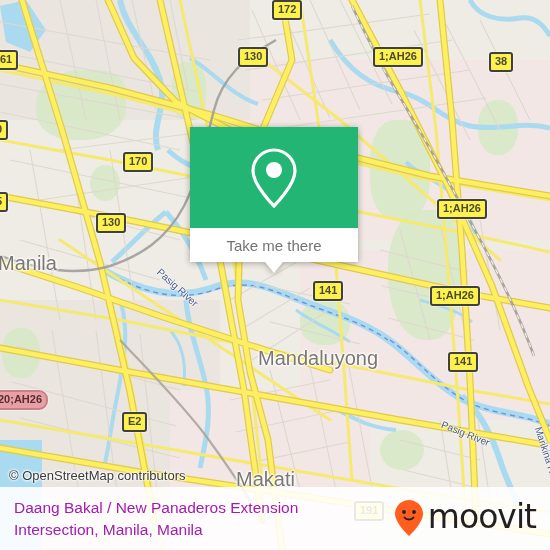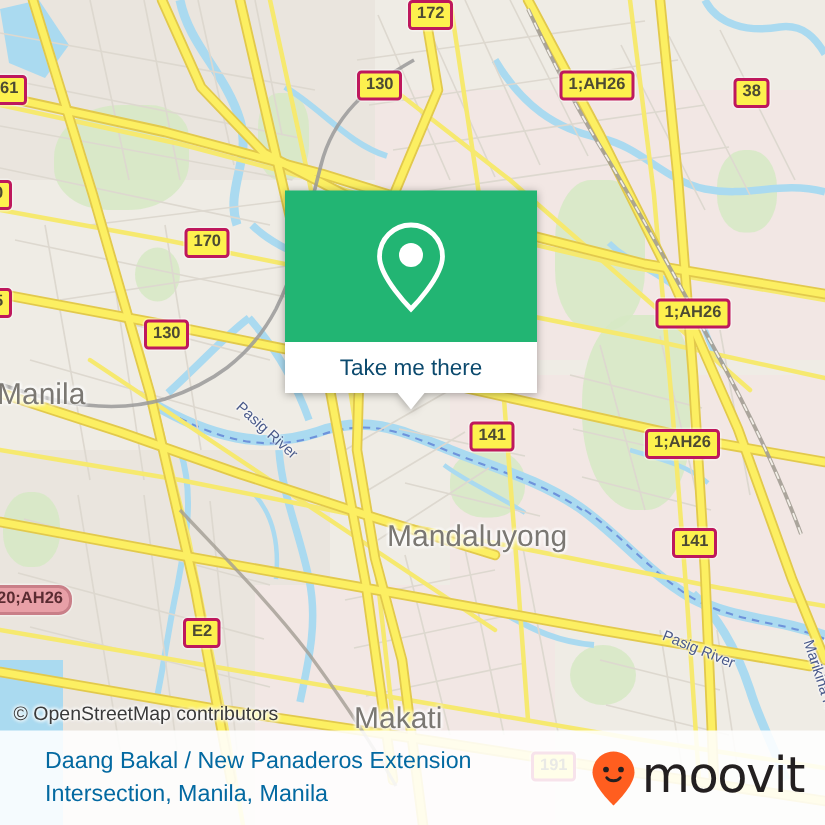--- a/index.html
+++ b/index.html
@@ -15,21 +15,21 @@
   .landmass{position:absolute;inset:0;background:#efece5;}
   .greenarea{position:absolute;background:#d6e9c4;opacity:.85;}
   .builtup{position:absolute;background:#eae5de;}
   .pinkzone{position:absolute;background:#f2e7e4;}
 
   svg.maplines{position:absolute;inset:0;width:550px;height:550px;}
 
   
   .shield{
     position:absolute;
-    background:#fdf14e;border:2px solid #be185d;border-radius:3px;
+    background:#fdf14e;border:2px solid #404040;border-radius:3px;
     color:#4c4a33;font-weight:bold;font-size:11px;line-height:1;
     padding:2px 4px 3px 4px;white-space:nowrap;
     font-family:"Liberation Sans",sans-serif;
     box-shadow:0 0 0 1px rgba(255,255,255,.4);
   }
   .shield.motorway{
     background:#e8a0a7;border-color:#c97f88;color:#5a2b31;border-radius:9px;
   }
   .placelabel{
     position:absolute;color:#7b7873;font-size:20px;white-space:nowrap;
@@ -47,21 +47,21 @@
     position:absolute;left:190px;top:127px;width:168px;
     filter:drop-shadow(0 1px 3px rgba(0,0,0,.33));
   }
   #popup .pic{
     height:101px;background:#22b573;
     display:flex;align-items:center;justify-content:center;
   }
   #popup .cta{
     height:34px;background:#fff;
     display:flex;align-items:center;justify-content:center;
-    color:#0c4a6e;font-size:15px;
+    color:#737373;font-size:15px;
     font-family:"Liberation Sans",sans-serif;
   }
   #popup .tail{
     position:absolute;left:50%;top:135px;margin-left:-9px;
     width:0;height:0;border-left:9px solid transparent;
     border-right:9px solid transparent;border-top:11px solid #fff;
   }
 
   
   #attrib{
@@ -71,24 +71,24 @@
     font-family:"Liberation Sans",sans-serif;
   }
 
   
   #footer{
     position:absolute;left:0;right:0;top:487px;height:63px;
     background:rgba(255,255,255,.88);
     display:flex;align-items:center;justify-content:space-between;
   }
   #footer .title{
-    padding-left:30px;font-size:15.5px;color:#0369a1;line-height:1.38;
+    padding-left:14px;font-size:15.5px;color:#a21caf;line-height:1.38;
     max-width:350px;font-family:"Liberation Sans",sans-serif;
   }
-  #brand{display:flex;align-items:center;padding-right:14px;gap:4px;}
+  #brand{display:flex;align-items:flex-start;padding-right:14px;gap:4px;}
   #brand .word{
     font-size:33px;color:#231f20;letter-spacing:-1px;
     font-family:"DejaVu Sans",sans-serif;font-weight:500;
     position:relative;top:-2px;
   }
 </style>
 </head>
 <body>
 
 <div id="app">

